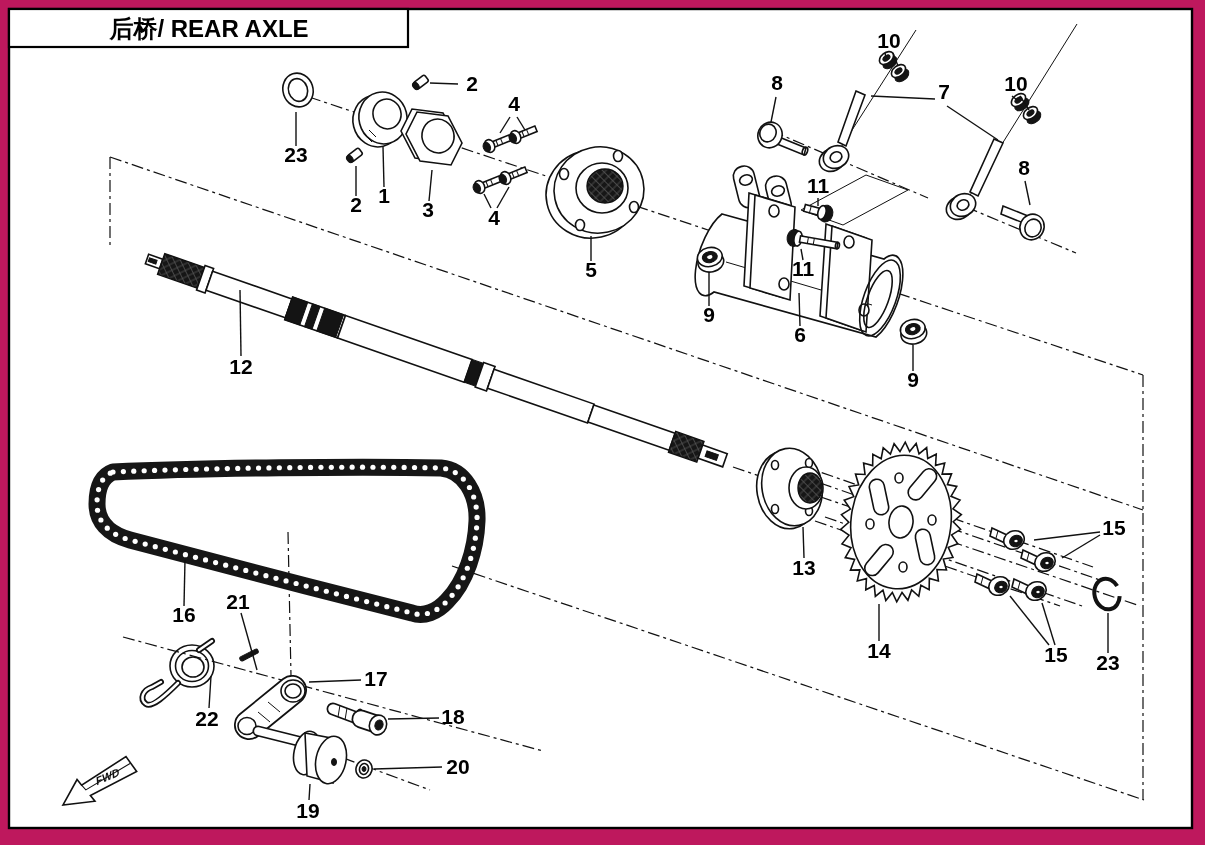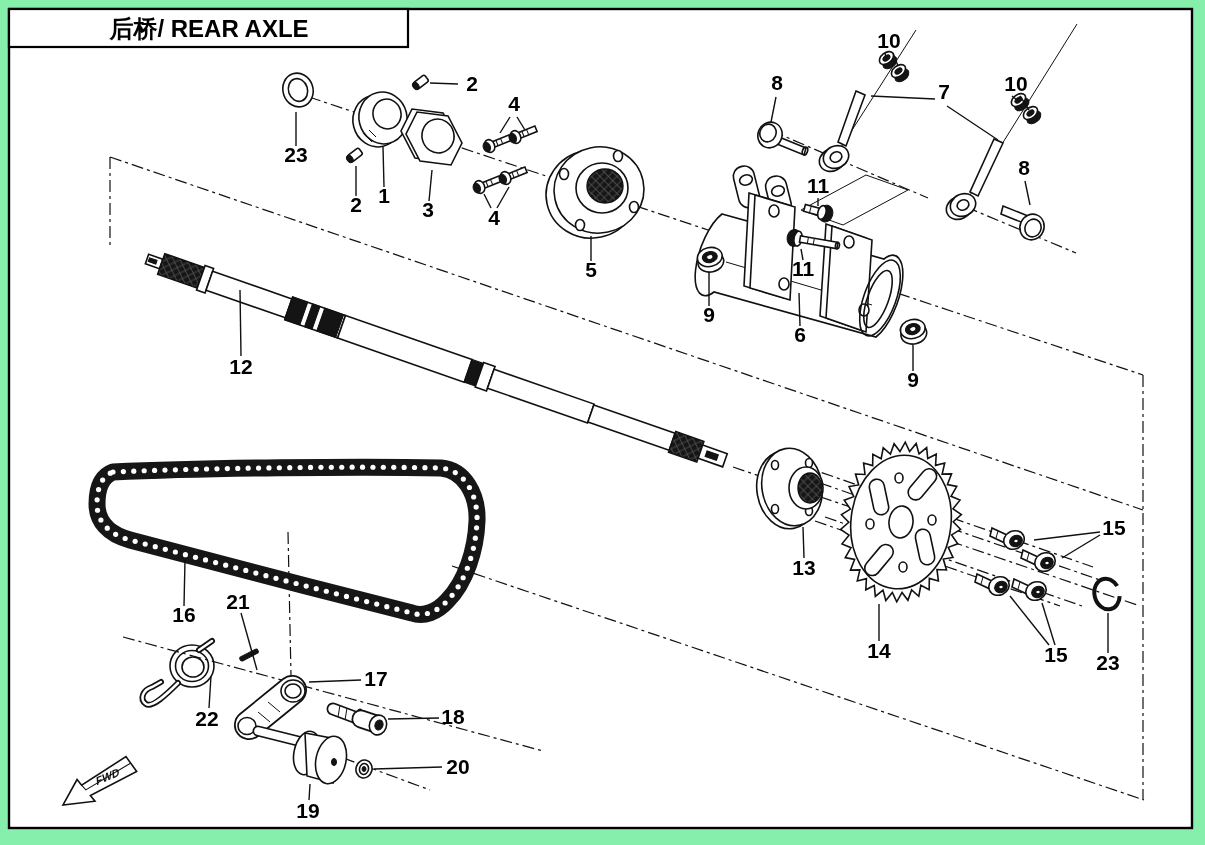--- a/index.html
+++ b/index.html
@@ -1,16 +1,16 @@
 <!DOCTYPE html>
 <html><head>
 <meta charset="utf-8">
 <style>
   html,body{margin:0;padding:0;background:#fff;}
-  #page{position:relative;width:1205px;height:845px;background:#86efac;font-family:"Liberation Sans",sans-serif;}
+  #page{position:relative;width:1205px;height:845px;background:#be185d;font-family:"Liberation Sans",sans-serif;}
   svg{position:absolute;left:0;top:0;}
   .p  {fill:#fff;stroke:#111;stroke-width:1.6;}
   .pn {fill:none;stroke:#111;stroke-width:1.6;}
   .d  {fill:#141414;stroke:#111;stroke-width:1;}
   .thin{fill:none;stroke:#111;stroke-width:1;}
   .cdash{fill:none;stroke:#111;stroke-width:1.2;stroke-dasharray:12 4 3 4;}
   .leader{stroke:#111;stroke-width:1.4;}
   text.callout{font:bold 21px "Liberation Sans","DejaVu Sans",sans-serif;fill:#000;text-anchor:middle;}
   .title-text{font:bold 24px "Liberation Sans","DejaVu Sans",sans-serif;fill:#000;text-anchor:middle;}
   .fwd-text{font:bold italic 11px "Liberation Sans",sans-serif;fill:#111;text-anchor:middle;}

